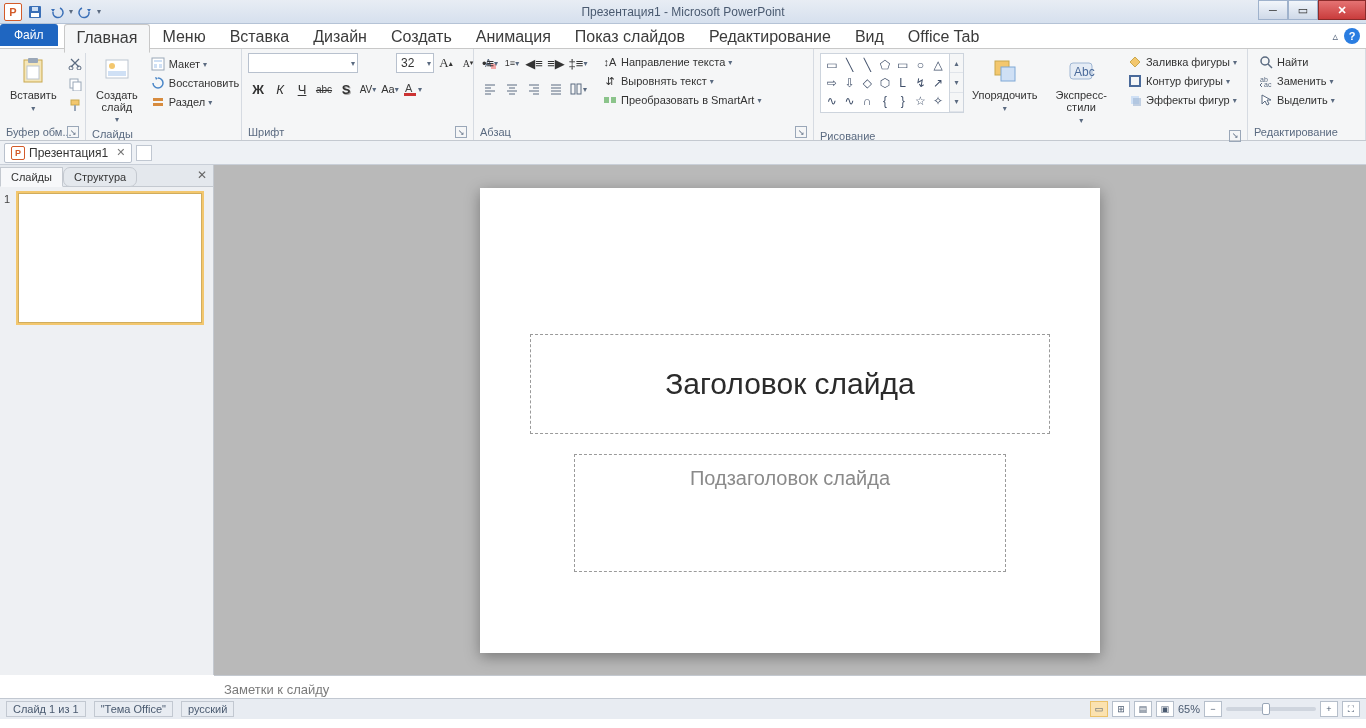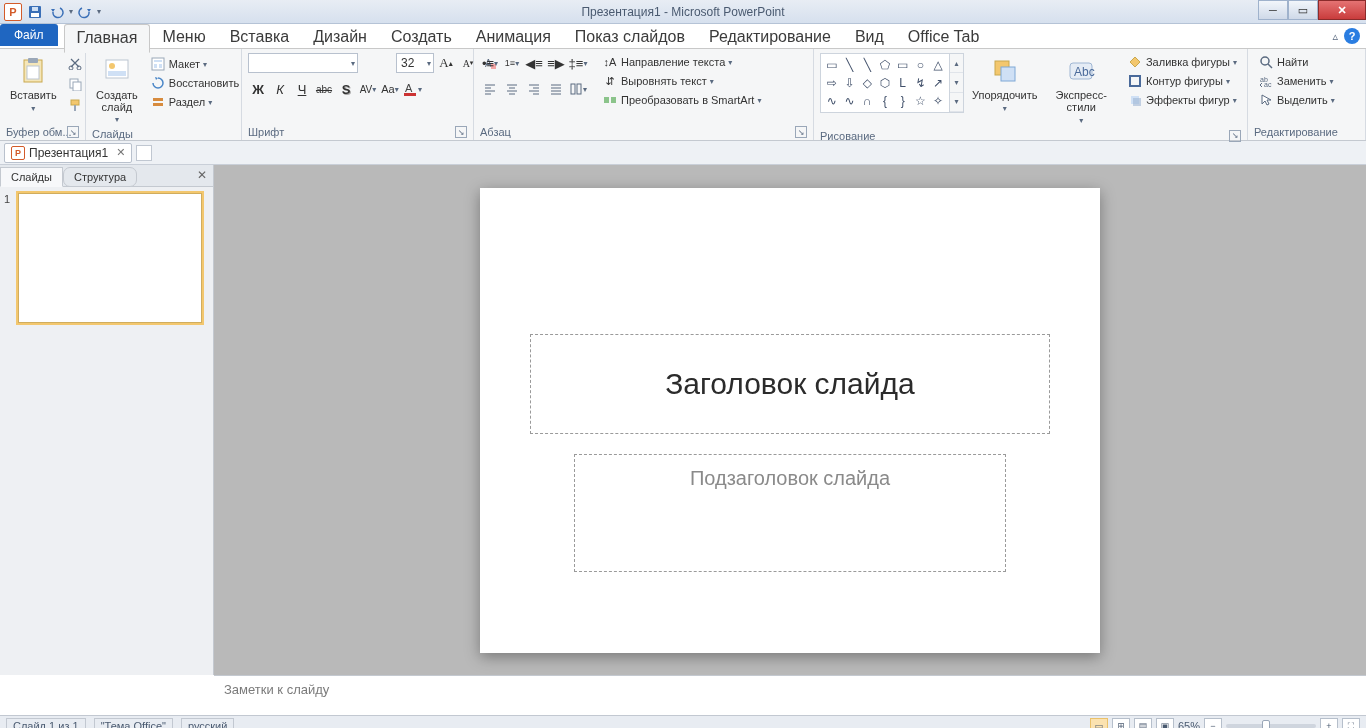--- a/index.html
+++ b/index.html
@@ -66,21 +66,21 @@
 .thumb-num{font-size:11px;color:#444;width:10px;}
 .thumb{width:184px;height:130px;background:#fff;border:1px solid #d0ad5e;outline:2px solid #f3c76e;}
 
 .canvas-area{flex:1;background:#b9b9b9;display:flex;align-items:center;justify-content:center;overflow:auto;position:relative;}
 .slide{width:620px;height:465px;background:#fff;box-shadow:0 4px 14px rgba(0,0,0,.35);position:relative;}
 .ph{position:absolute;border:1px dashed #9a9a9a;display:flex;align-items:center;justify-content:center;text-align:center;}
 .ph.title{left:50px;top:146px;width:520px;height:100px;font-size:30px;color:#2b2b2b;}
 .ph.sub{left:94px;top:266px;width:432px;height:118px;font-size:20px;color:#8a8a8a;align-items:flex-start;padding-top:12px;}
 
 
-.notes{height:40px;border-top:1px solid #c4c9d0;background:#fff;padding:6px 10px;font-size:13px;color:#7a7a7a;margin-left:214px;}
+.notes{height:23px;border-top:1px solid #c4c9d0;background:#fff;padding:6px 10px;font-size:13px;color:#7a7a7a;margin-left:214px;}
 
 
 .status{height:21px;background:#e8ecf2;border-top:1px solid #c2c8d1;display:flex;align-items:center;font-size:11px;color:#4a5a70;padding:0 6px;gap:8px;position:relative;}
 .status .cell{border:1px solid transparent;padding:1px 6px;}
 .status .cell.box{border-color:#c2c8d1;}
 .status-right{position:absolute;right:6px;display:flex;align-items:center;gap:4px;}
 .viewbtn{width:18px;height:16px;border:1px solid #b6bfcb;background:#fff;display:flex;align-items:center;justify-content:center;font-size:9px;}
 .viewbtn.active{background:#fbe2b0;border-color:#eac16a;}
 .zoom-slider{width:90px;height:4px;background:#cfd5de;position:relative;border-radius:2px;}
 .zoom-slider .knob{position:absolute;left:40%;top:-4px;width:8px;height:12px;background:#fff;border:1px solid #9aa7b8;border-radius:2px;}

